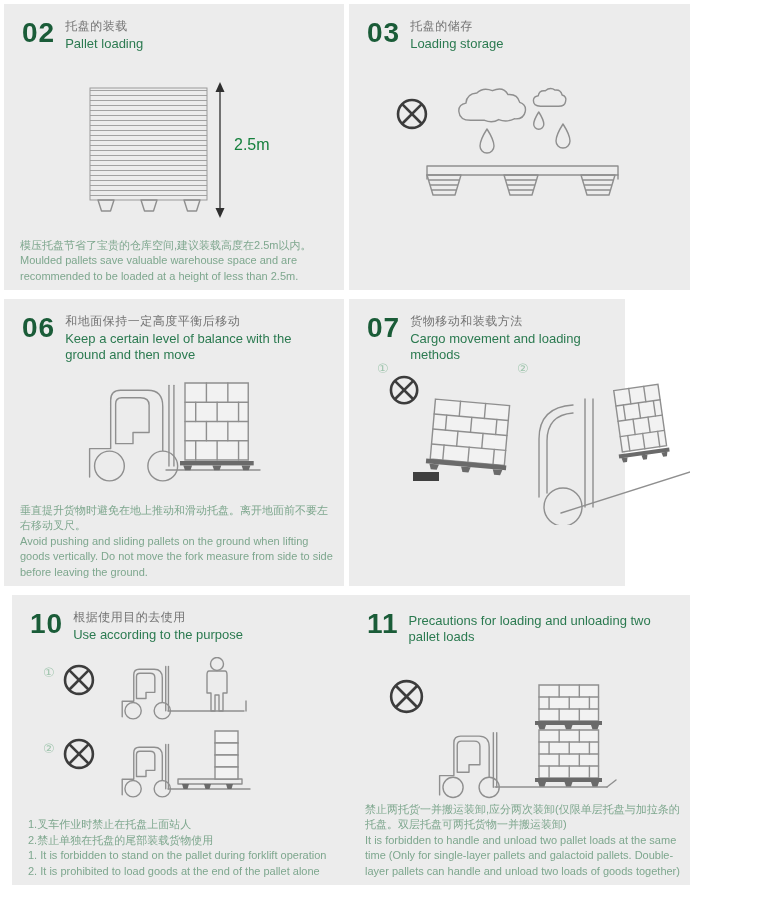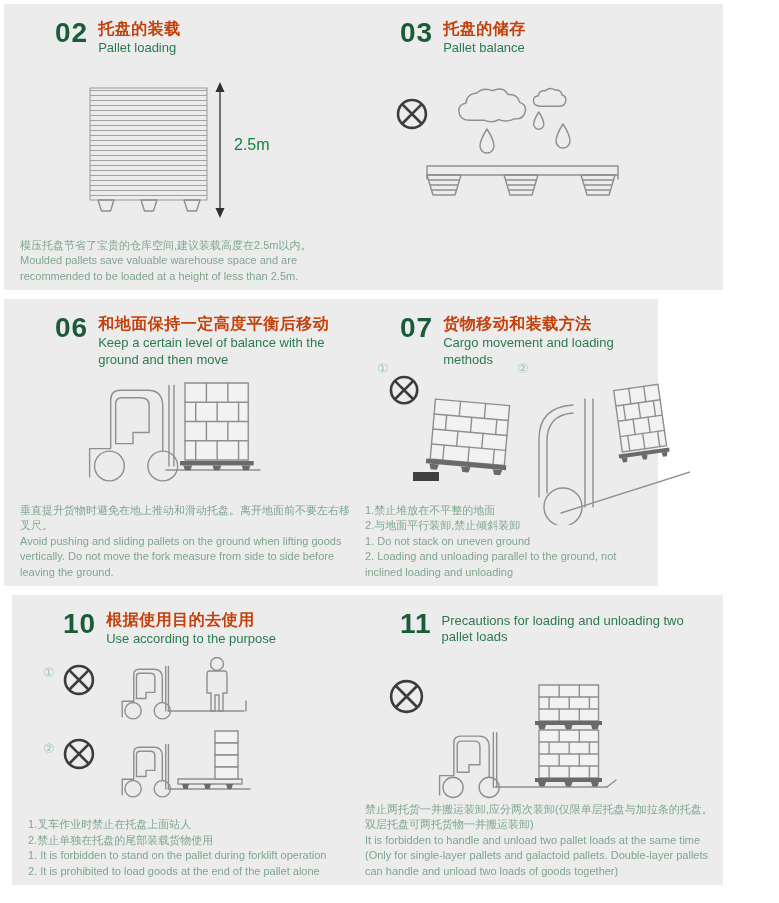--- a/index.html
+++ b/index.html
@@ -1,29 +1,29 @@
 <!DOCTYPE html>
 <html><head>
 <meta charset="utf-8">
 <style>
   html,body { margin:0; padding:0; background:#ffffff; }
   .page { position:relative; width:779px; height:903px; background:#ffffff;
           font-family:"Liberation Sans","DejaVu Sans",sans-serif; overflow:hidden; }
-  .panel { position:absolute; background:#ececec;padding-left:33px; }
+  .panel { position:absolute; background:#ececec; }
   .p02 { left:4px;   top:4px;   width:340px; height:286px; }
   .p03 { left:349px; top:4px;   width:341px; height:286px; }
   .p06 { left:4px;   top:299px; width:340px; height:287px; }
   .p07 { left:349px; top:299px; width:276px; height:287px; }
   .p10 { left:12px;   top:595px; width:340px; height:290px; }
   .p11 { left:349px; top:595px; width:341px; height:290px; }
 
   .hd { display:flex; gap:10px; padding:15px 14px 0 18px; }
   .num { font-size:28px; font-weight:700; color:#1a5c38; line-height:1; letter-spacing:1px; }
   .tt  { padding-top:1px; }
-  .t-zh { font-size:16px; font-weight:700; color:#c2410c; letter-spacing:0.5px; line-height:1.15; }
+  .t-zh { font-size:12px; font-weight:400; color:#737373; letter-spacing:0.5px; line-height:1.15; }
   .t-en { font-size:13px; color:#2b7a50; line-height:1.25; margin-top:2px; max-width:272px; }
 
   .body { position:absolute; left:16px; right:10px; bottom:6px;
           font-size:11px; line-height:15.5px; color:#7ea78e; }
   .b-zh, .b-en { white-space:pre-line; }
 
   .fig { position:absolute; left:0; }
   .measure { position:absolute; font-size:16px; color:#15803d; }
   .circmark { position:absolute; font-size:13px; color:#9fc5ad; }
 
@@ -144,21 +144,21 @@
       <div class="b-zh">模压托盘节省了宝贵的仓库空间,建议装载高度在2.5m以内。</div>
       <div class="b-en">Moulded pallets save valuable warehouse space and are recommended to be loaded at a height of less than 2.5m.</div>
     </div>
   </section>
 
   <section class="panel p03">
     <header class="hd">
       <div class="num">03</div>
       <div class="tt">
         <div class="t-zh">托盘的储存</div>
-        <div class="t-en">Pallet balance</div>
+        <div class="t-en">Loading storage</div>
       </div>
     </header>
     <svg class="fig" style="top:60px" width="341" height="200">
       <use href="#nosign" transform="translate(48,35) scale(0.68)"></use>
       <use href="#cloudBig" transform="translate(106,22) scale(0.78)"></use>
       <use href="#cloudSmall" transform="translate(183,24) scale(0.7)"></use>
       <use href="#drop" transform="translate(130,65)"></use>
       <use href="#drop" transform="translate(184,48) scale(0.72)"></use>
       <use href="#drop" transform="translate(206,60)"></use>
       <g>
@@ -215,26 +215,20 @@
         <circle class="wh" cx="214" cy="152" r="19"></circle>
         <line class="ln" x1="236" y1="44" x2="236" y2="152"></line>
         <line class="ln" x1="244" y1="44" x2="244" y2="152"></line>
         <line class="ln" x1="212" y1="158" x2="344" y2="116"></line>
       </g>
       <g transform="rotate(-8 295 100)">
         <use href="#boxes4" transform="translate(274,32) scale(0.36,0.62)"></use>
         <use href="#palletD" transform="translate(270,96) scale(0.38,0.5)"></use>
       </g>
     </svg>
-    <div class="body">
-      <div class="b-zh">1.禁止堆放在不平整的地面
-2.与地面平行装卸,禁止倾斜装卸</div>
-      <div class="b-en">1. Do not stack on uneven ground
-2. Loading and unloading parallel to the ground, not inclined loading and unloading</div>
-    </div>
   </section>
 
   <section class="panel p10">
     <header class="hd">
       <div class="num">10</div>
       <div class="tt">
         <div class="t-zh">根据使用目的去使用</div>
         <div class="t-en">Use according to the purpose</div>
       </div>
     </header>

